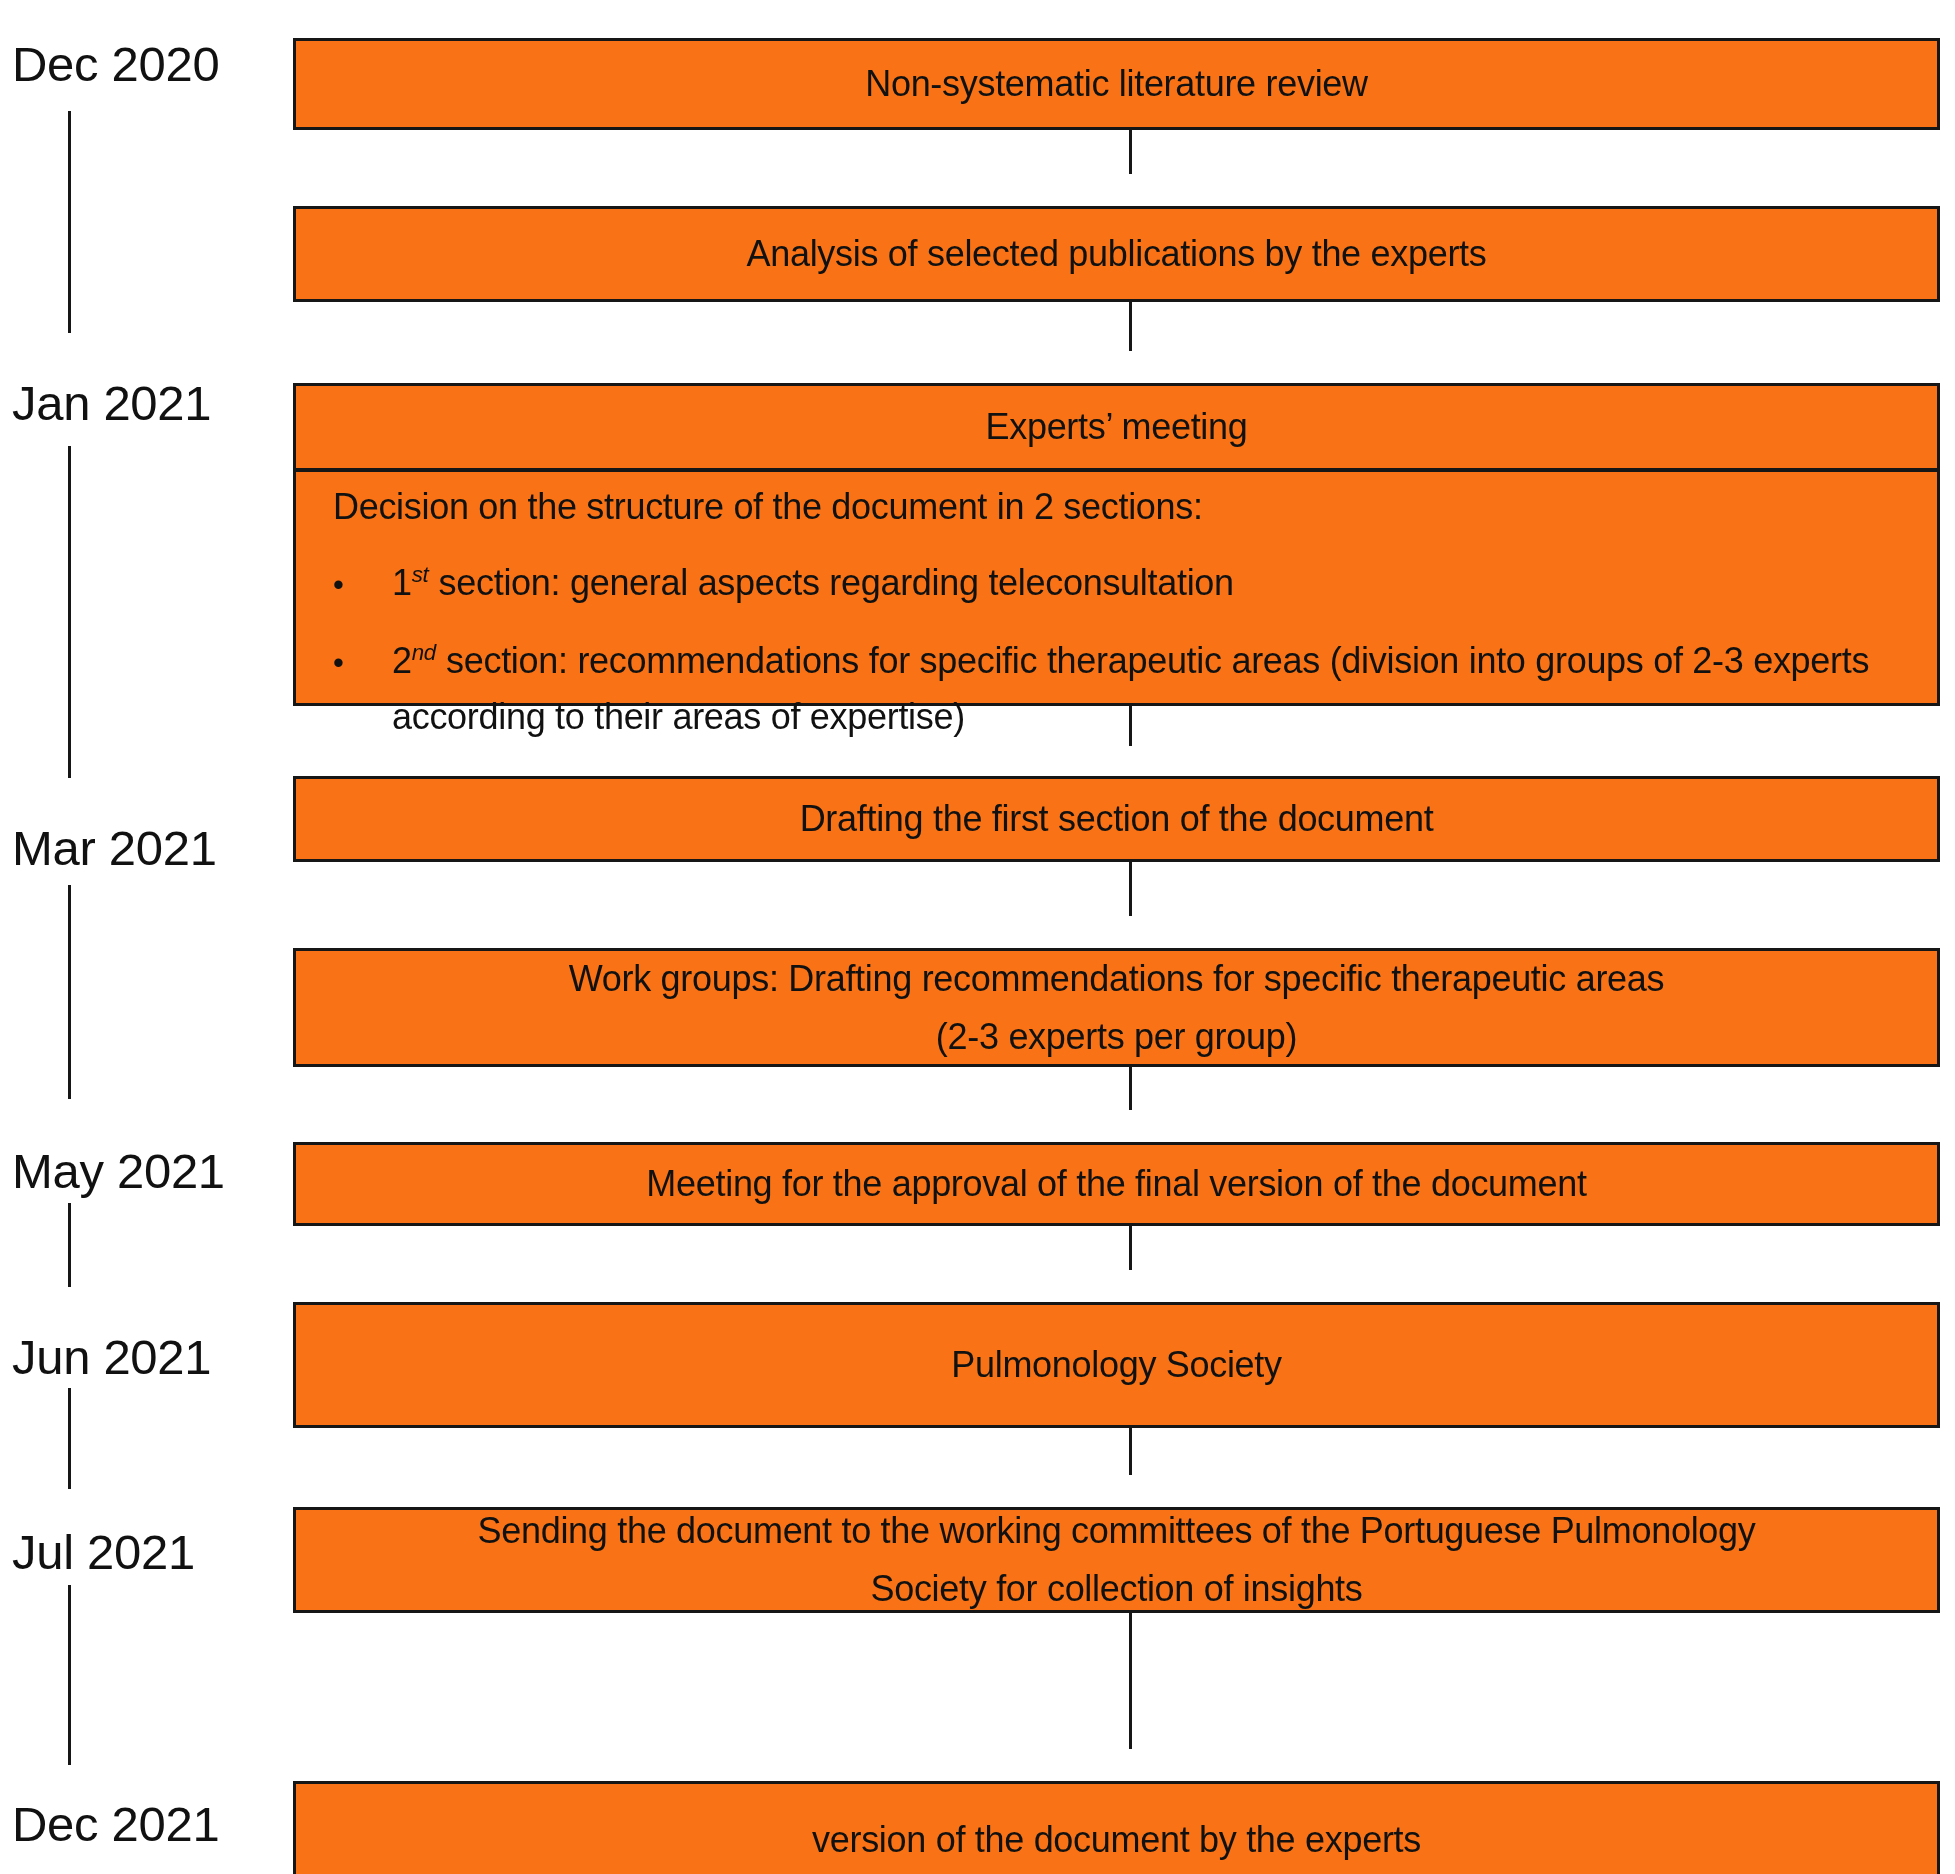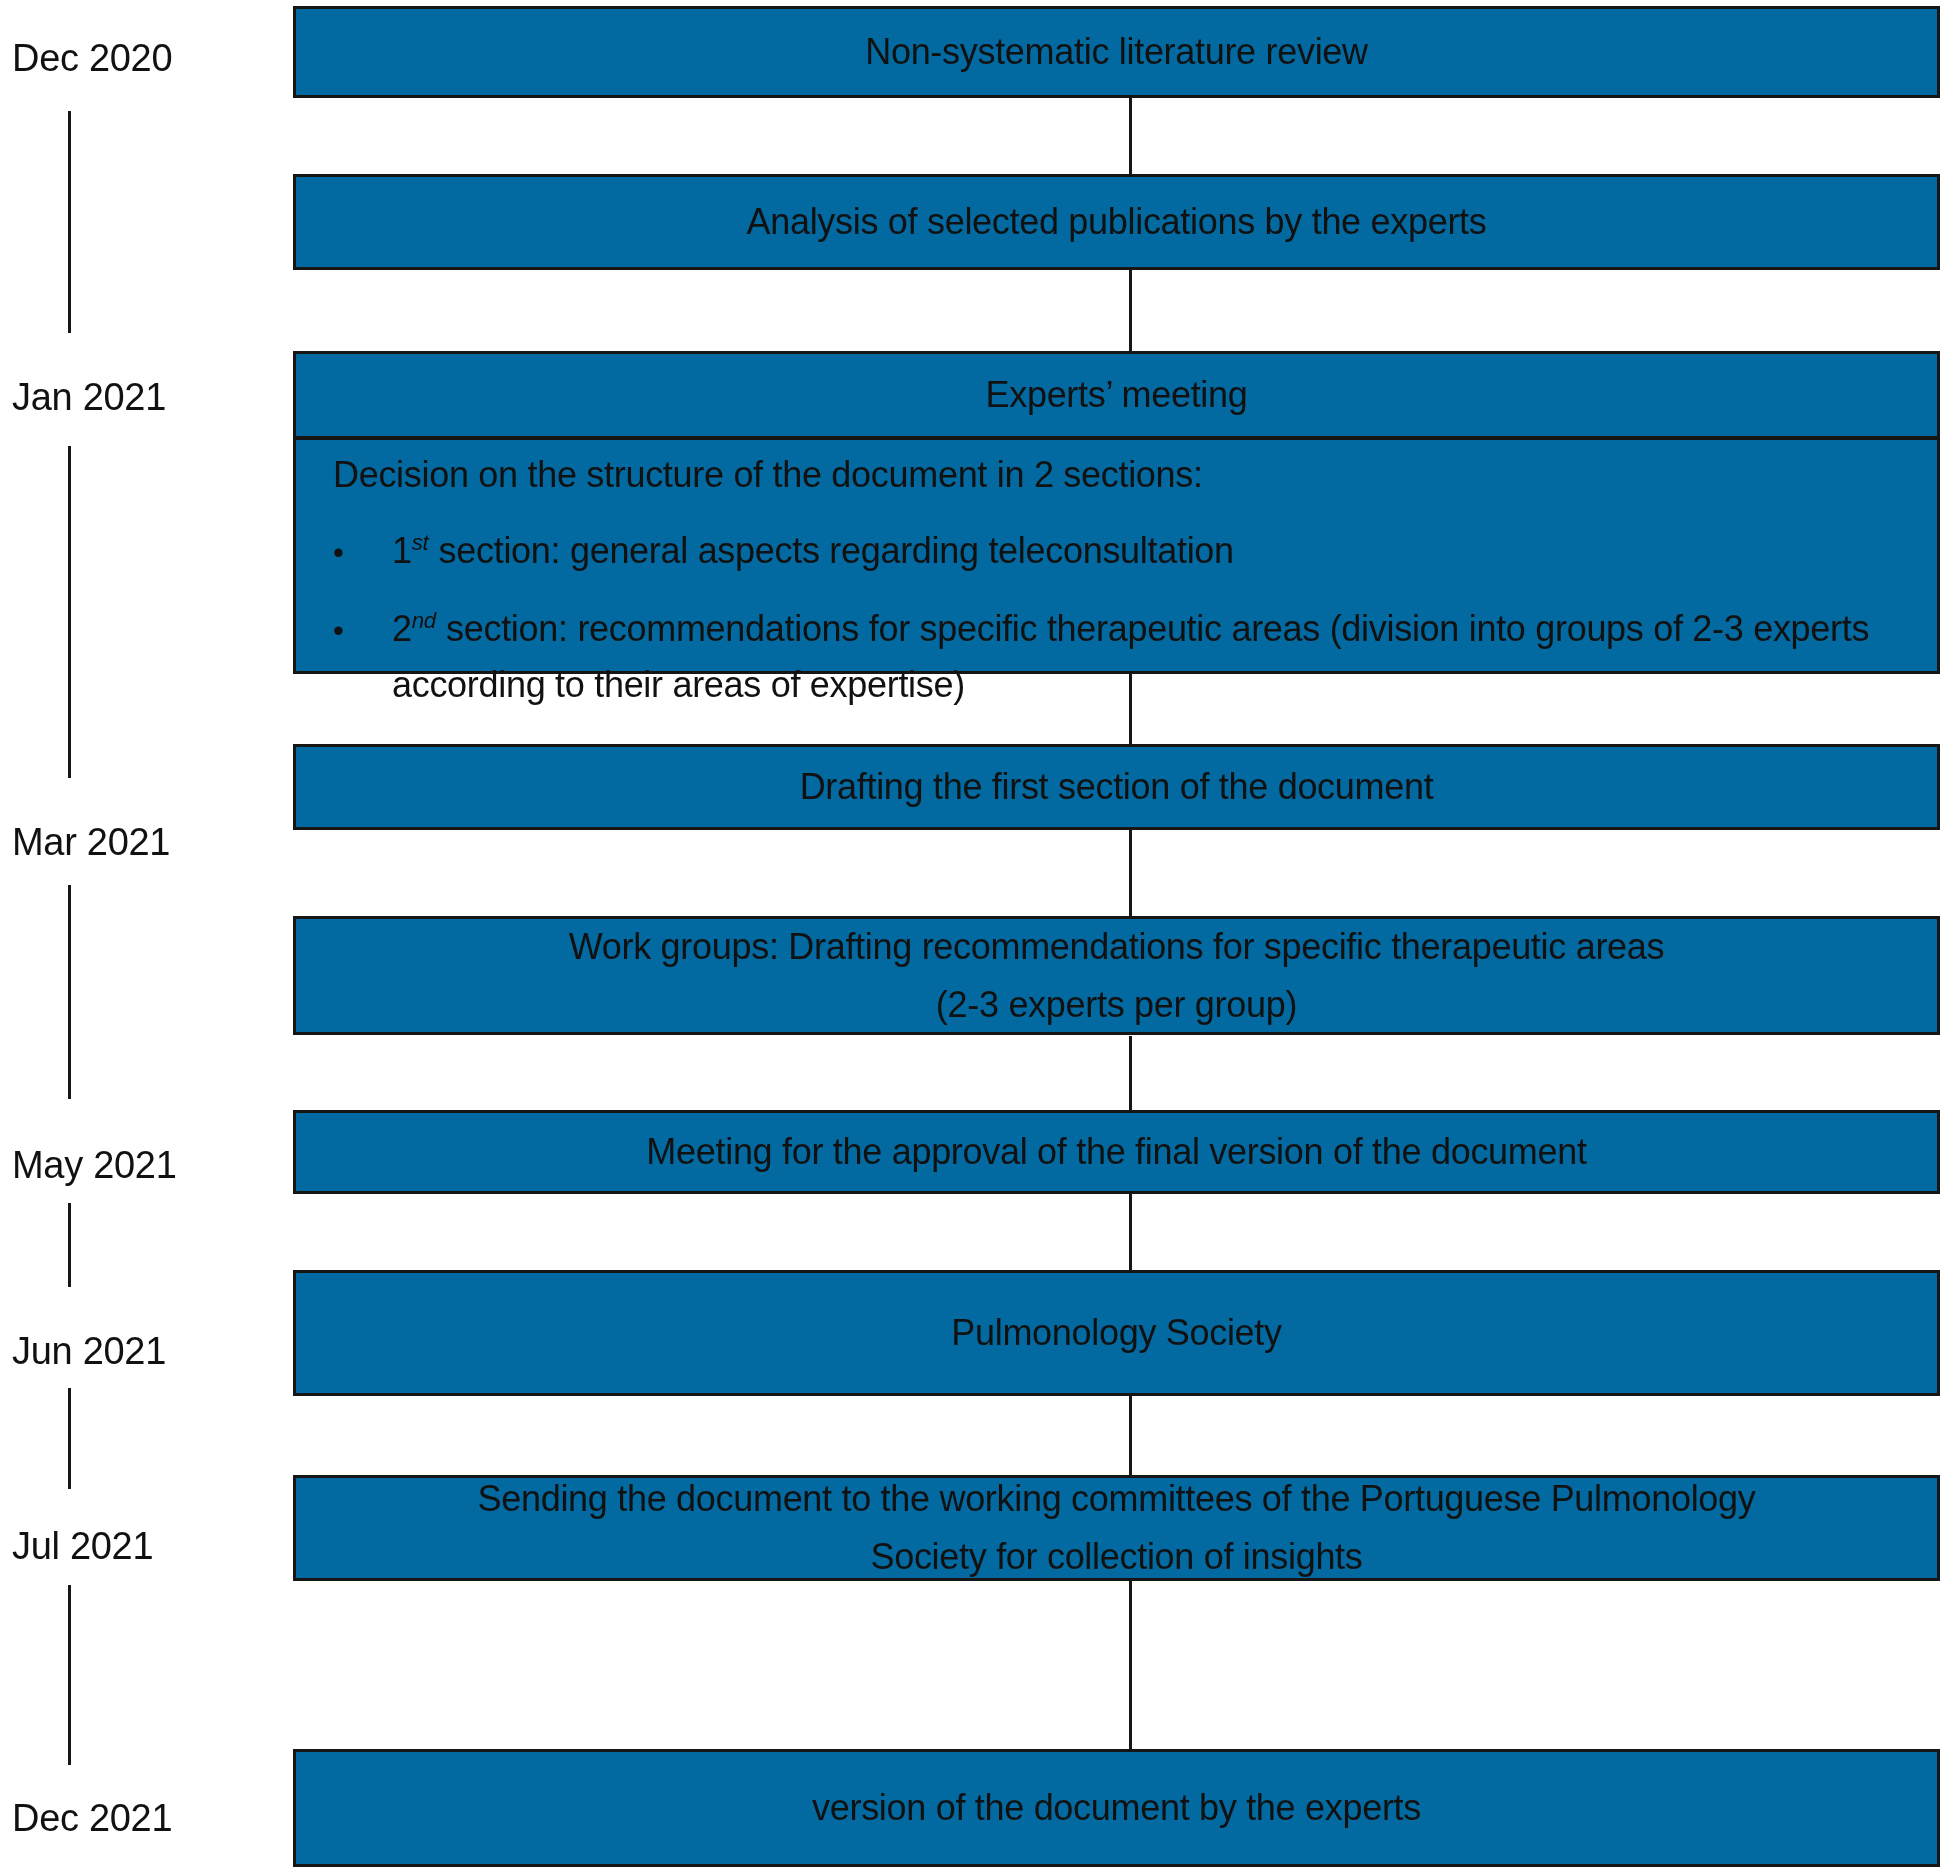--- a/index.html
+++ b/index.html
@@ -15,28 +15,29 @@
     font-family: "Liberation Sans", sans-serif;
     color: #111111;
     letter-spacing: -0.3px;
   }
   .flow-box {
     position: absolute;
     left: 293px;
     width: 1647px;
     box-sizing: border-box;
     border: 3.4px solid #161616;
-    background: #0369a1;
+    background: #f97316;
     display: flex;
     flex-direction: column;
     align-items: center;
     justify-content: center;
     text-align: center;
     font-size: 36px;
     line-height: 1.6;
+    margin-top: 32px;
   }
   .decision-box {
     align-items: flex-start;
     justify-content: flex-start;
     text-align: left;
     padding: 6.7px 27px 6.7px 37px;
     line-height: 56px;
     gap: 12px;
   }
   .bullet-row { display: flex; align-items: baseline; }
@@ -45,21 +46,21 @@
     width: 59px;
     font-size: 31px;
   }
   .bullet-text { flex: 1; }
   .bullet-rest { margin-left: 0.28em; }
   sup { font-size: 0.62em; font-style: italic; }
   .timeline-label {
     position: absolute;
     left: 12px;
     width: 201px;
-    font-size: 38px;
+    font-size: 49px;
     line-height: 1.1;
     white-space: nowrap;
   }
   .timeline-seg {
     position: absolute;
     left: 68px;
     width: 2.7px;
     background: #161616;
   }
   .connector {

